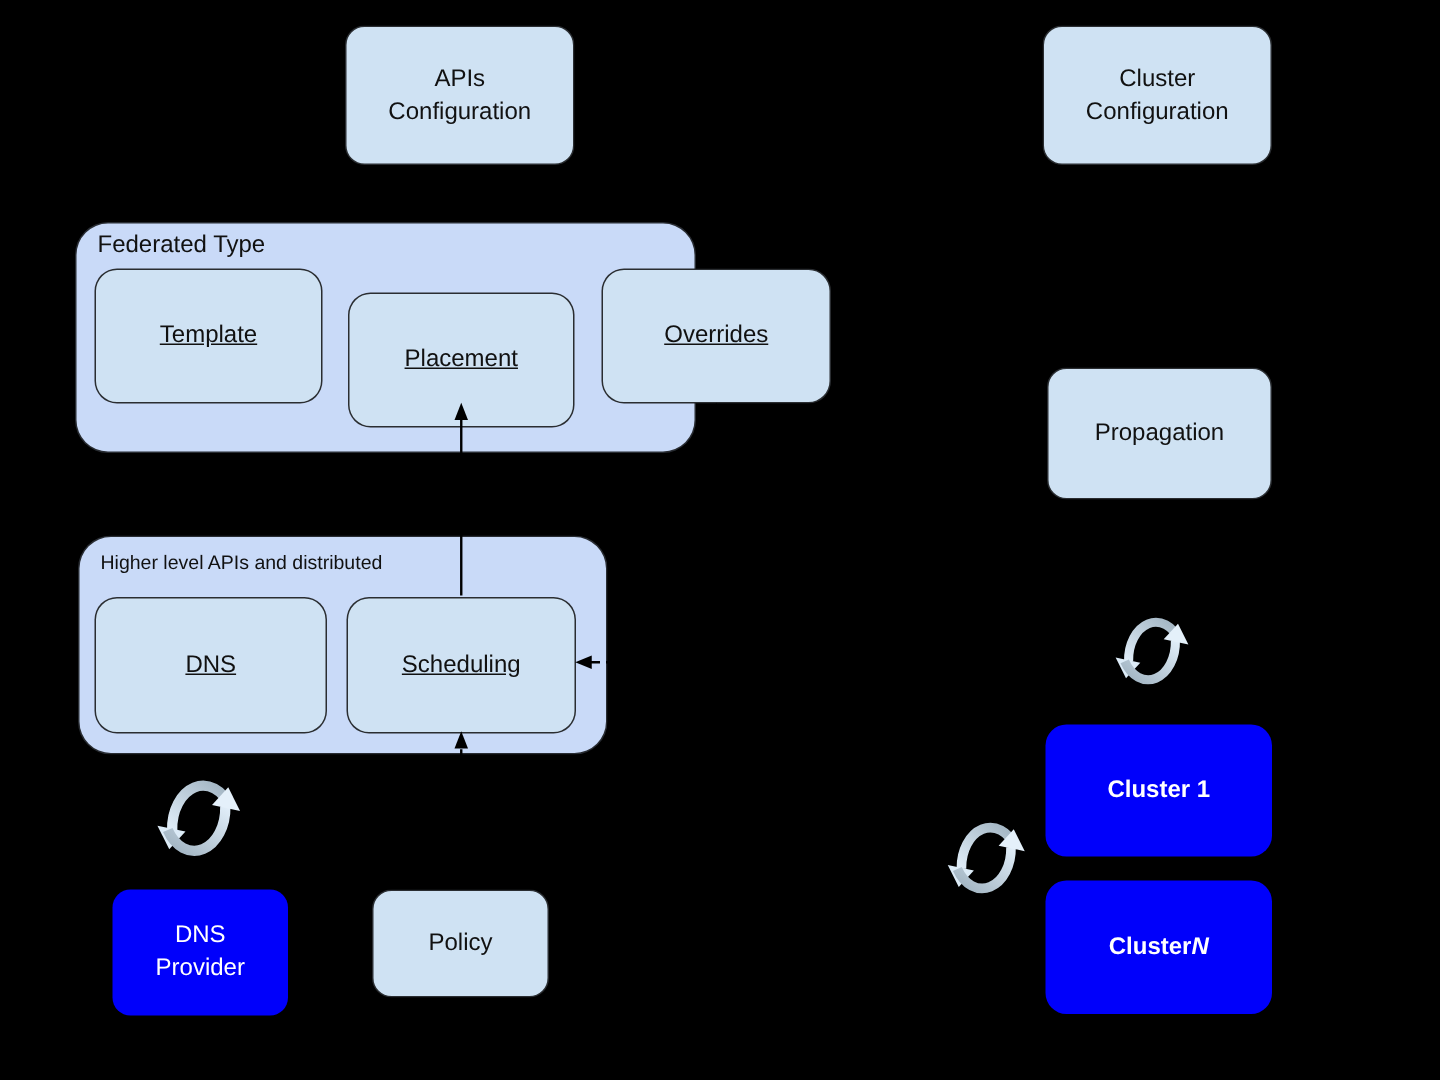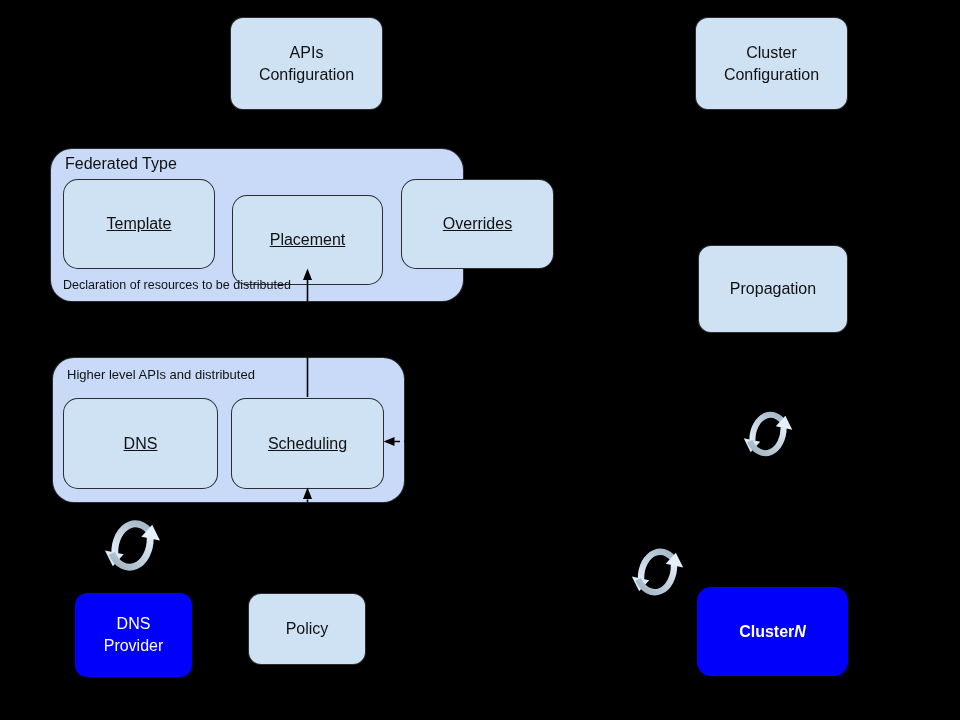--- a/index.html
+++ b/index.html
@@ -81,37 +81,37 @@
 Configuration</div>
 
   <div class="node" style="left:695px;top:17px;width:153px;height:93px;">Cluster
 Configuration</div>
 
   <div class="group" style="left:50px;top:148px;width:414px;height:154px;">
     <div class="group-title">Federated Type</div>
     <div class="node inner" style="left:12px;top:30px;width:152px;height:90px;">Template</div>
     <div class="node inner" style="left:181px;top:46px;width:151px;height:90px;">Placement</div>
     <div class="node inner" style="left:350px;top:30px;width:153px;height:90px;">Overrides</div>
-    <div class="group-caption">Declaration of resources to be distributed</div>
   </div>
 
   <div class="node" style="left:698px;top:245px;width:150px;height:88px;">Propagation</div>
 
   <div class="group" style="left:52px;top:357px;width:353px;height:146px;">
     <div class="group-title" style="font-size:13px;top:9px;">Higher level APIs and distributed</div>
     <div class="node inner" style="left:10px;top:40px;width:155px;height:91px;">DNS</div>
     <div class="node inner" style="left:178px;top:40px;width:153px;height:91px;">Scheduling</div>
   </div>
 
 
   <div class="node" style="left:248px;top:593px;width:118px;height:72px;text-align:center;">Policy</div>
 
   <div class="node cluster regular" style="left:75px;top:593px;width:117px;height:84px;">DNS
 Provider</div>
 
+  <div class="node cluster" style="left:697px;top:483px;width:151px;height:88px;">Cluster 1</div>
 
   <div class="node cluster" style="left:697px;top:587px;width:151px;height:89px;"><span>Cluster </span><em>N</em></div>
 
   <svg class="sync" style="left:103px;top:509px;" width="59" height="73" viewBox="0 0 60 74">
     <use href="#sync-shape"></use>
   </svg>
   <svg class="sync" style="left:630px;top:536px;" width="55" height="72" viewBox="0 0 60 74">
     <use href="#sync-shape"></use>
   </svg>
   <svg class="sync" style="left:742px;top:398px;" width="52" height="72" viewBox="0 0 60 74">

